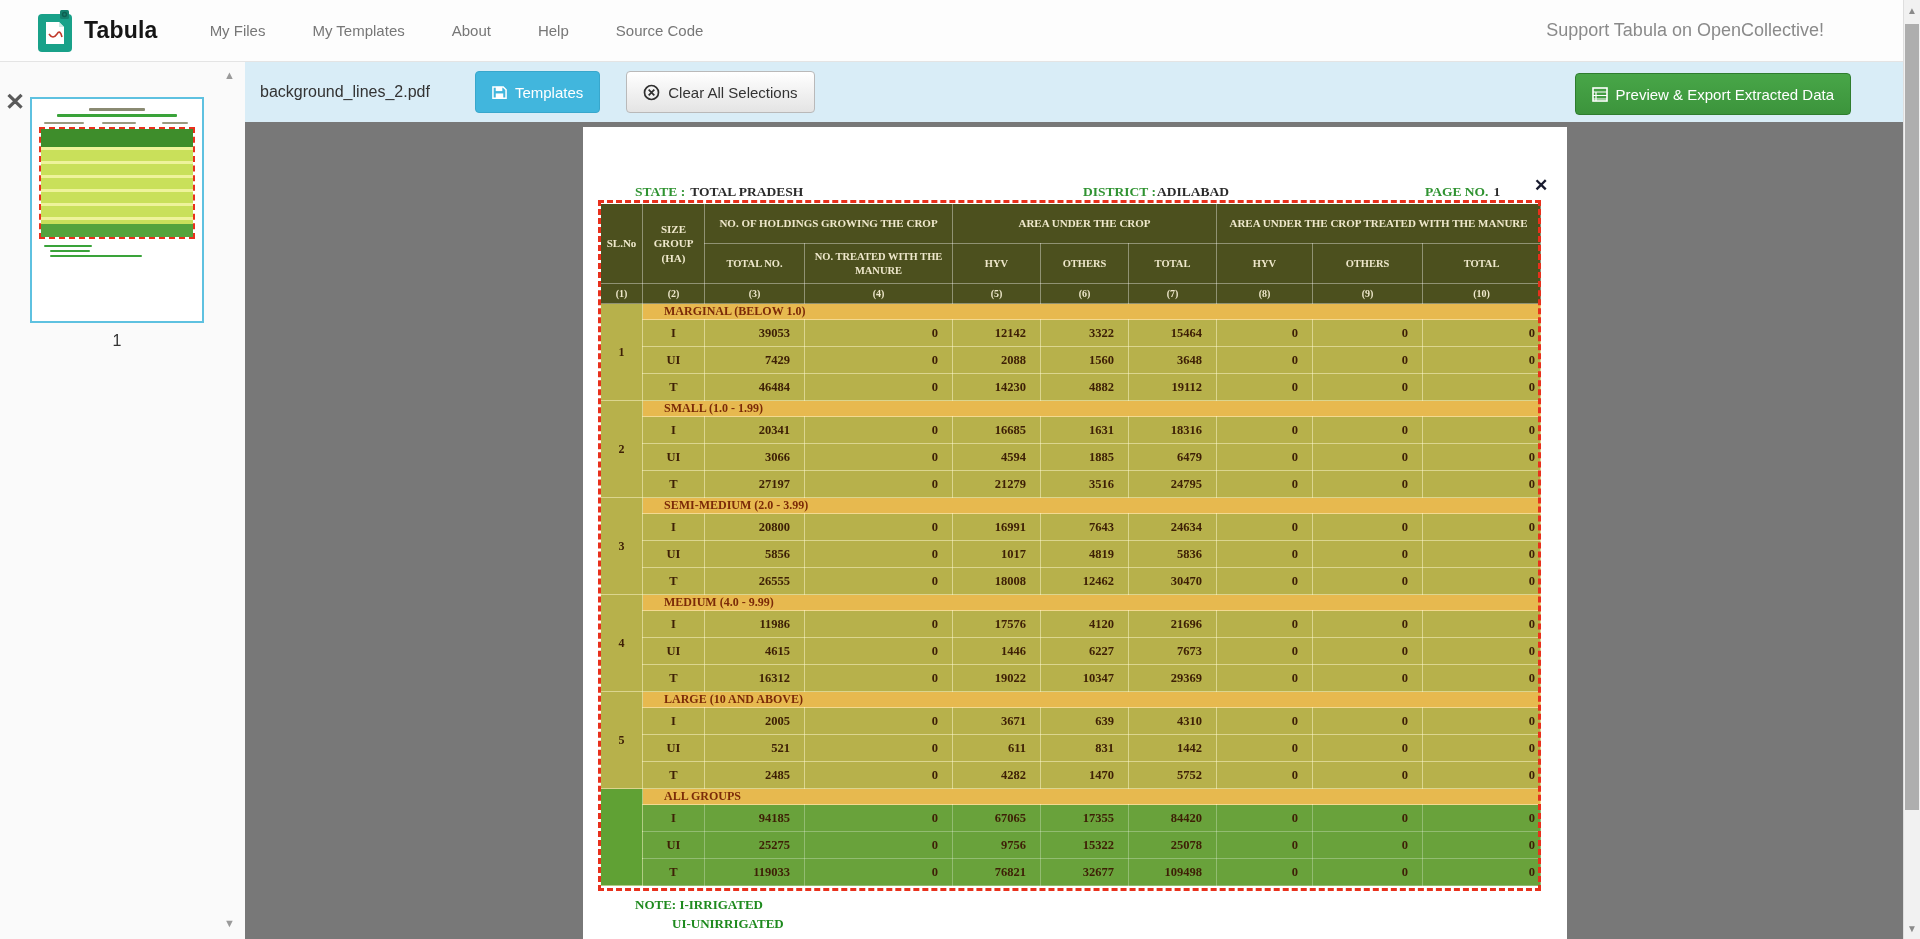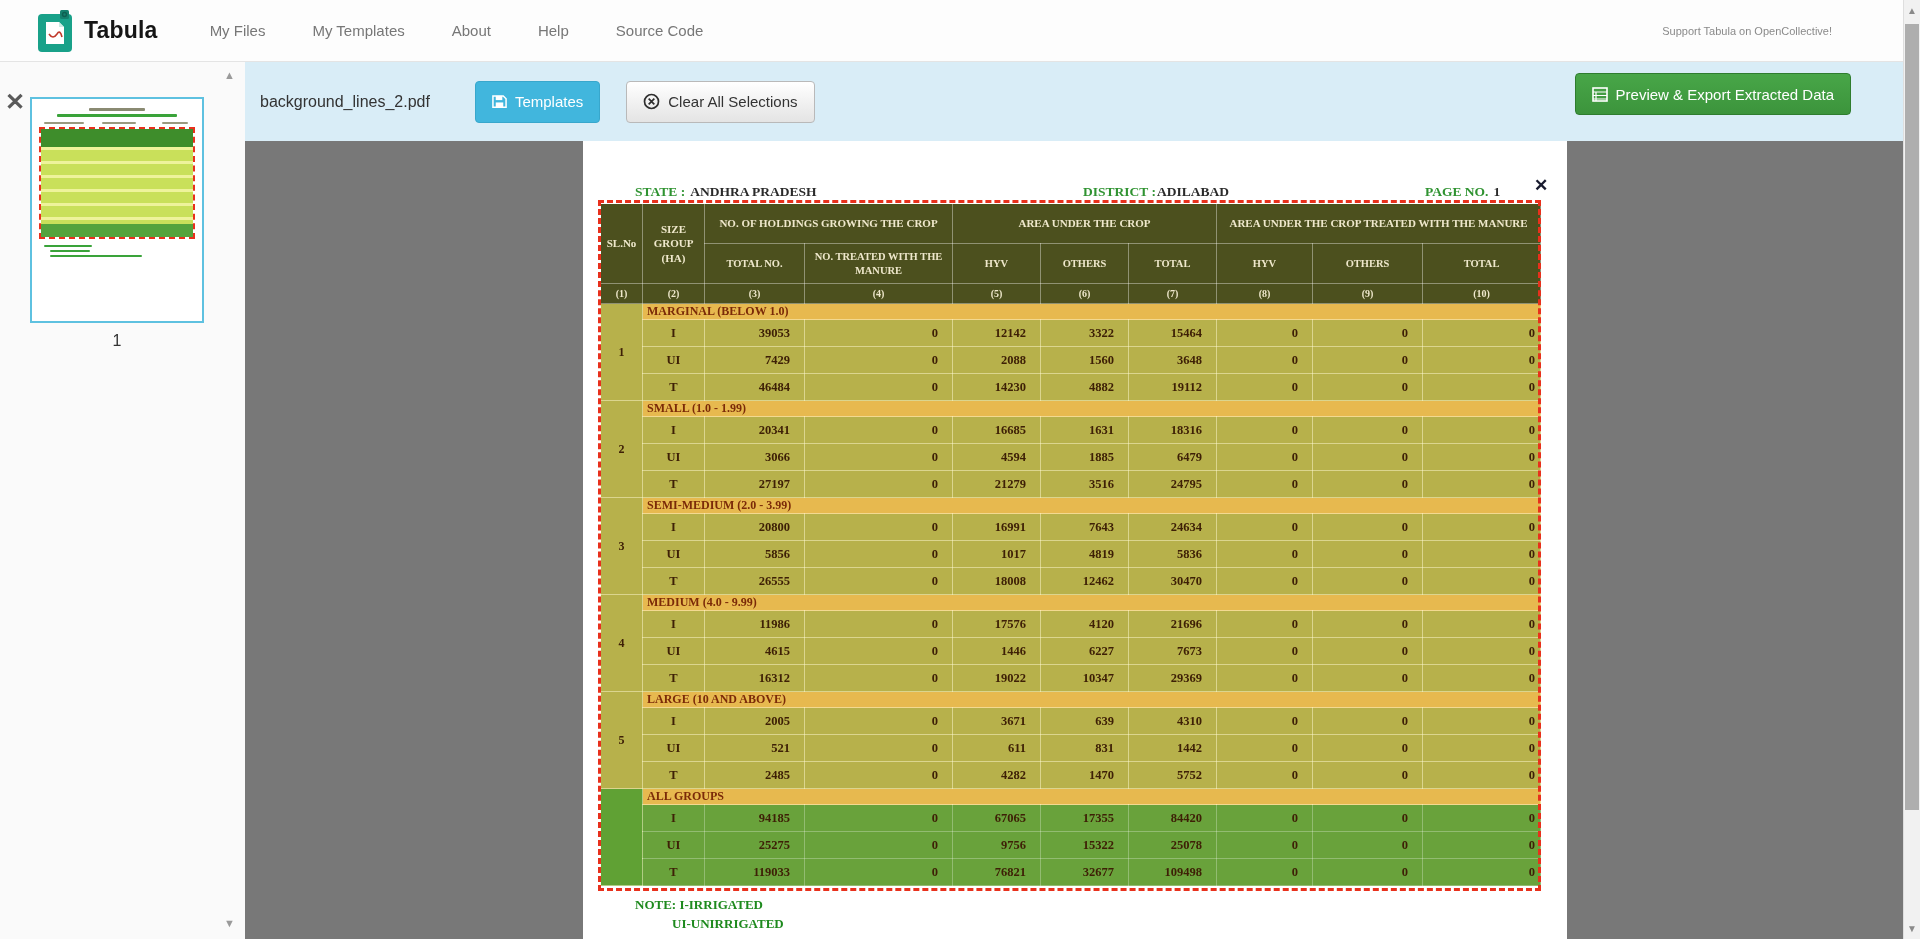--- a/index.html
+++ b/index.html
@@ -12,39 +12,39 @@
   
   .navbar {
     position:absolute; left:0; top:0; width:1920px; height:62px;
     background:#fdfdfd; border-bottom:1px solid #e4e4e4;
     display:flex; align-items:center; z-index:6;
   }
   .logo { margin-left:38px; width:36px; height:42px; flex:0 0 auto; }
   .brand { font-size:23px; font-weight:bold; color:#151515; margin-left:10px; letter-spacing:.2px; }
   .nav-links { display:flex; margin-left:52px; gap:47px; }
   .nav-links a { color:#777; font-size:15px; text-decoration:none; cursor:pointer; }
-  .support { position:absolute; right:88px; color:#8a8a8a; font-size:11px; text-decoration:none; cursor:pointer; }
+  .support { position:absolute; right:96px; color:#8a8a8a; font-size:18px; text-decoration:none; cursor:pointer; }
 
   
   .sidebar { position:absolute; left:0; top:62px; width:245px; height:877px; background:#fafafa; z-index:4; }
   .sb-arrow { position:absolute; right:10px; color:#9a9a9a; font-size:11px; cursor:pointer; line-height:1; }
   .sb-up { top:8px; } .sb-down { bottom:10px; }
   .thumb-remove { position:absolute; left:5px; top:28px; font-size:24px; font-weight:bold; color:#5a5a5a; cursor:pointer; line-height:1; }
   .thumb { position:absolute; left:30px; top:35px; width:174px; height:226px; background:#fff; border:2px solid #5ec1e0; cursor:pointer; }
   .t-bar { position:absolute; border-radius:1px; }
   .t-table { position:absolute; left:9px; top:30px; width:152px; height:108px; background:#c9e05a; }
   .t-head { position:absolute; left:0; top:0; width:100%; height:18px; background:#3e8d2b; }
   .t-strip { position:absolute; left:0; width:100%; height:3px; background:#eef39b; }
   .t-foot { position:absolute; left:0; bottom:0; width:100%; height:13px; background:#54a33d; }
   .t-sel { position:absolute; left:-2px; top:-2px; right:-2px; bottom:-2px; border:2px dashed #e8301c; }
   .page-num { position:absolute; left:30px; top:270px; width:174px; text-align:center; font-size:16px; color:#333; }
 
   
   .toolbar {
-    position:absolute; left:245px; top:62px; width:1658px; height:79px;
+    position:absolute; left:245px; top:62px; width:1658px; height:60px;
     background:#d9edf7; display:flex; align-items:center; z-index:5;
   }
   .filename { margin-left:15px; font-size:16px; color:#333; }
   .btn {
     height:42px; border-radius:4px; font-size:15px; display:inline-flex;
     align-items:center; gap:8px; padding:0 16px; cursor:pointer;
     border:1px solid transparent; white-space:nowrap;
   }
   .btn svg { flex:0 0 auto; }
   .btn-templates { background:#41b6dd; border-color:#38a7cc; color:#fff; margin-left:45px; }
@@ -72,21 +72,21 @@
   .data-table th {
     background:#4c501e; color:#efe8cc; border:1px solid rgba(255,255,255,.38);
     font-size:10.5px; line-height:1.3; padding:2px 3px; font-weight:bold; text-align:center;
   }
   .h-r1 th { font-size:11px; height:40px; }
   .h-r2 th { height:40px; }
   .h-r3 th { height:20px; font-size:10px; }
   .data-table td { border:1px solid rgba(255,250,210,.5); padding:0;
                    font-size:12.5px; color:#3e2006; vertical-align:middle; }
   tr.section { height:16px; }
-  td.section-cell { background:#e7b94f; color:#7b2a08; font-size:12px; padding-left:4px; }
+  td.section-cell { background:#e7b94f; color:#7b2a08; font-size:12px; padding-left:21px; }
   tr.data { height:27px; background:#b7b14b; }
   tr.data.all { background:#69a23b; }
   tr.data.all td { border-color:rgba(255,255,255,.28); }
   td.slno { background:#b7b14b; text-align:center; font-size:12px; }
   td.slno.all { background:#60a134; }
   td.lbl { text-align:center; }
   td.num { text-align:right; padding-right:14px; }
   td.num-last { padding-right:5px; }
 
   
@@ -187,21 +187,21 @@
     </svg>
     <span>Preview &amp; Export Extracted Data</span>
   </button>
 </div>
 
 <div class="viewer">
   <div class="pdf-page">
 
     <div class="pdf-meta">
       <span class="meta-state">
-        <span class="m-label">STATE :</span><span class="m-value">ANDHRA PRADESH</span>
+        <span class="m-label">STATE :</span><span class="m-value">TOTAL PRADESH</span>
       </span>
       <span class="meta-district">
         <span class="m-label">DISTRICT :</span><span class="m-value tight">ADILABAD</span>
       </span>
       <span class="meta-page">
         <span class="m-label">PAGE NO.</span><span class="m-value">1</span>
       </span>
     </div>
 
     <table class="data-table">

